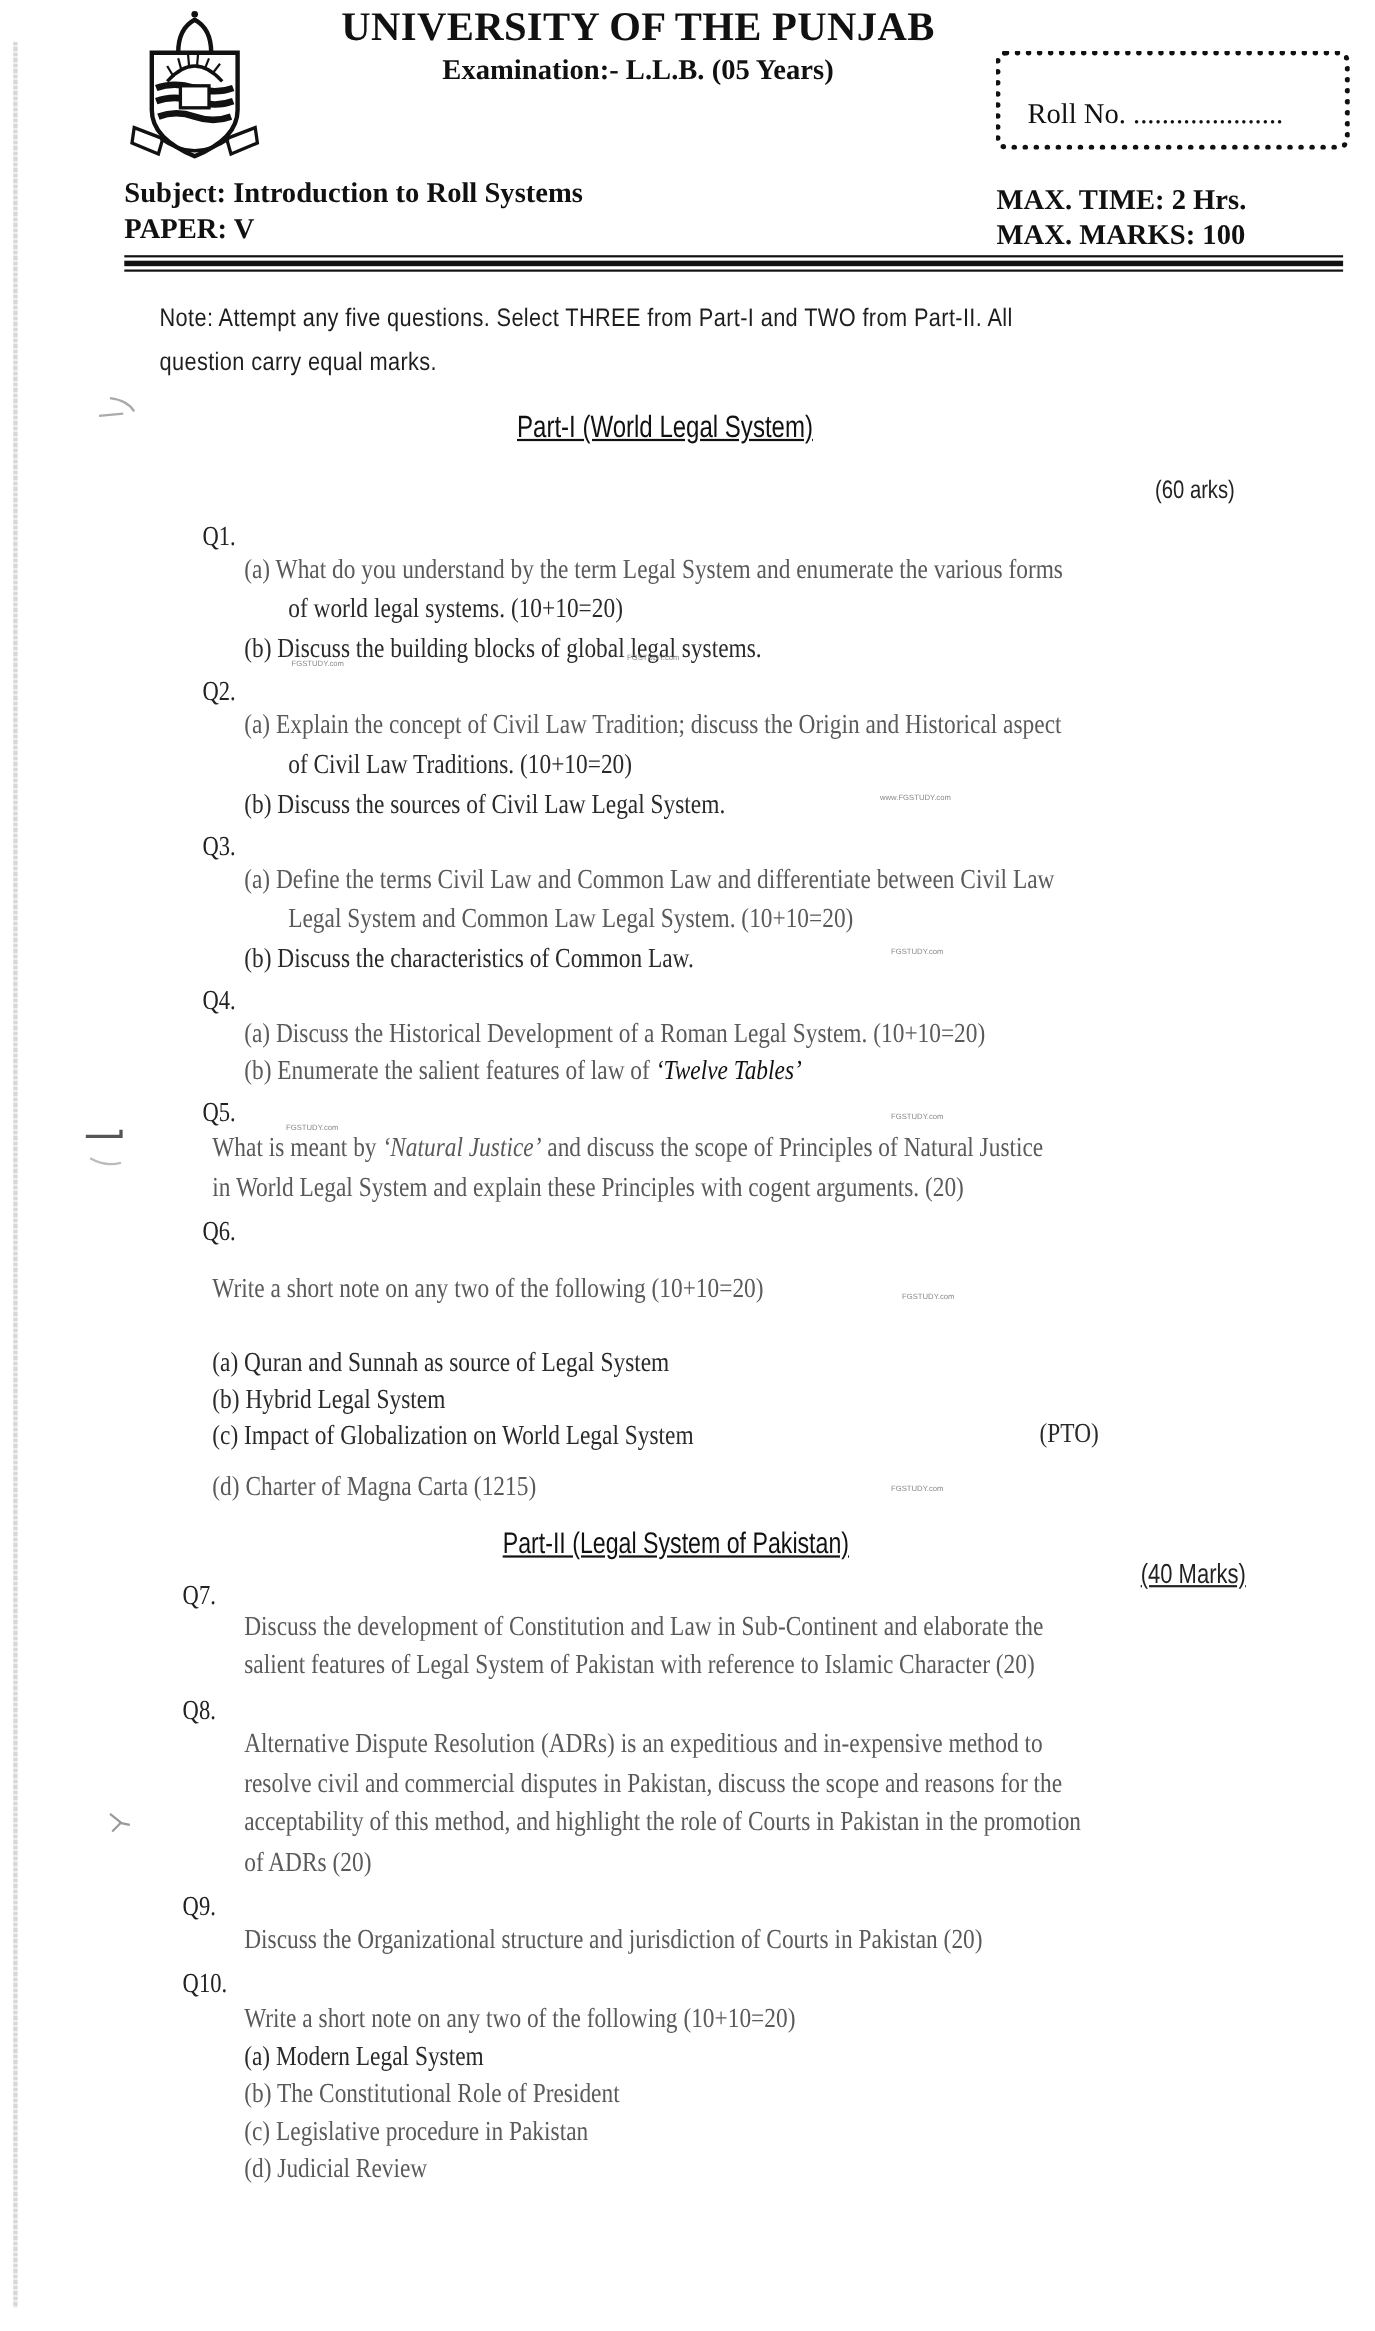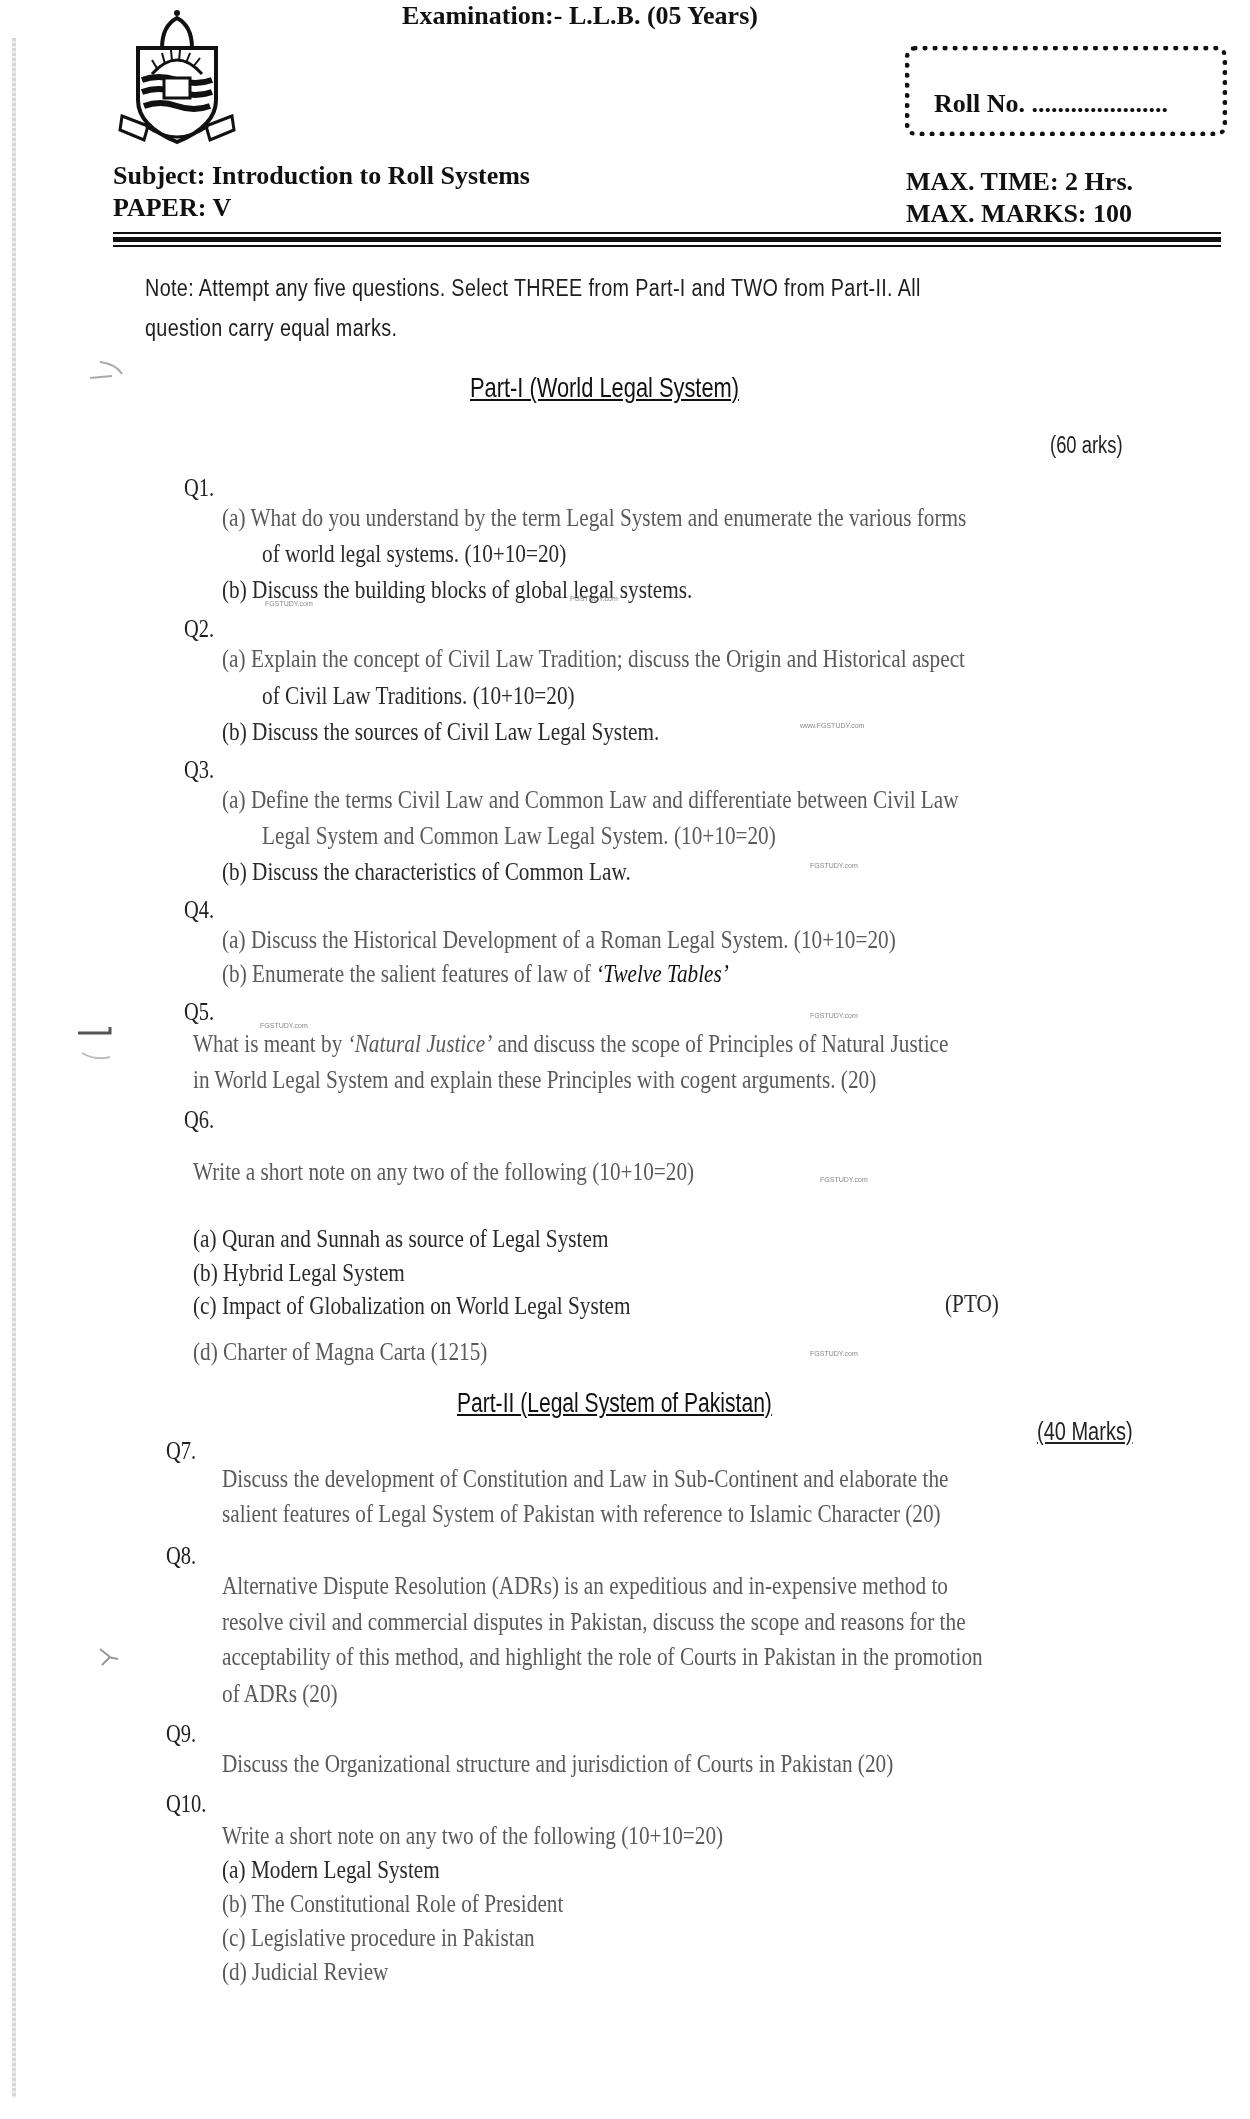--- a/index.html
+++ b/index.html
@@ -13,21 +13,21 @@
   }
   .crest { position: absolute; left: 118px; top: 8px; width: 118px; height: 140px; }
   .header-center { position: absolute; left: 260px; top: 0; width: 640px; text-align: center; }
   .uni-title { font-weight: bold; font-size: 37px; letter-spacing: 0.3px; margin-top: 2px; line-height: 46px; color: #111; }
   .part-line { font-weight: bold; font-size: 26px; line-height: 32px; margin-top: 0; color: #111; }
   .exam-line { font-weight: bold; font-size: 26px; line-height: 32px; color: #111; }
   .roll-box {
     position: absolute; left: 905px; top: 46px; width: 322px; height: 90px;
     border: 5px dotted #111; border-radius: 10px; box-sizing: border-box;
   }
-  .roll-label { position: absolute; left: 24px; bottom: 12px; font-weight: bold; font-size: 26px; color: #111; white-space: nowrap; }
+  .roll-label { position: absolute; left: 24px; bottom: 12px; font-weight: normal; font-size: 26px; color: #111; white-space: nowrap; }
   .subject { position: absolute; left: 113px; top: 160px; font-weight: bold; font-size: 26px; line-height: 32px; color: #111; }
   .maxes { position: absolute; left: 906px; top: 166px; font-weight: bold; font-size: 26px; line-height: 32px; color: #111; }
   .rule-block { position: absolute; left: 113px; top: 232px; width: 1108px; height: 16px; }
   .rule-block div { position: absolute; left: 0; right: 0; background: #111; }
   .note {
     position: absolute; left: 145px; top: 268px; width: 1010px;
     font-size: 23px; line-height: 40px; letter-spacing: 0.4px; color: #1e1e1e;
     font-family: "Liberation Sans Narrow", "Liberation Sans", sans-serif; transform: scaleX(0.86); transform-origin: left top;
   }
   .part-heading {
@@ -66,20 +66,21 @@
   <path d="M24 72 Q40 66 59 72 Q78 78 94 72" fill="none" stroke="#111" stroke-width="6"></path>
   <path d="M24 84 Q40 78 59 84 Q78 90 94 84" fill="none" stroke="#111" stroke-width="6"></path>
   <path d="M26 98 Q42 92 59 98 Q76 104 92 98" fill="none" stroke="#111" stroke-width="6"></path>
   <rect x="46" y="70" width="26" height="20" fill="#fff" stroke="#111" stroke-width="3"></rect>
   <path d="M4 108 L30 118 L26 132 L2 122 Z" fill="none" stroke="#111" stroke-width="3"></path>
   <path d="M114 108 L88 118 L92 132 L116 122 Z" fill="none" stroke="#111" stroke-width="3"></path>
   <path d="M28 118 Q59 140 90 118" fill="none" stroke="#111" stroke-width="3"></path>
 </svg>
 
 <div class="header-center">
+  <div class="uni-title">UNIVERSITY OF THE PUNJAB</div>
   <div class="exam-line">Examination:- L.L.B. (05 Years)</div>
 </div>
 
 <div class="roll-box">
   <span class="roll-label">Roll No. .....................</span>
 </div>
 
 <div class="subject">
   <div>Subject: Introduction to Roll Systems</div>
   <div>PAPER: V</div>

